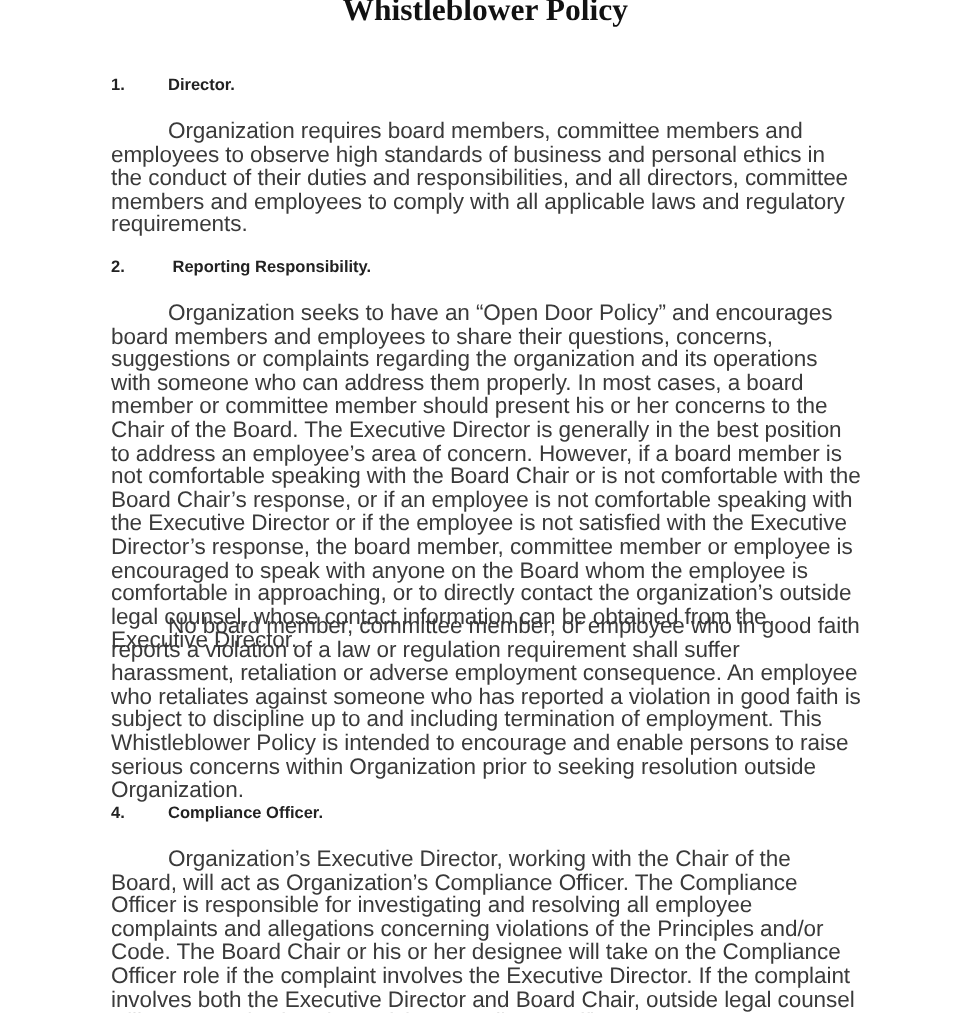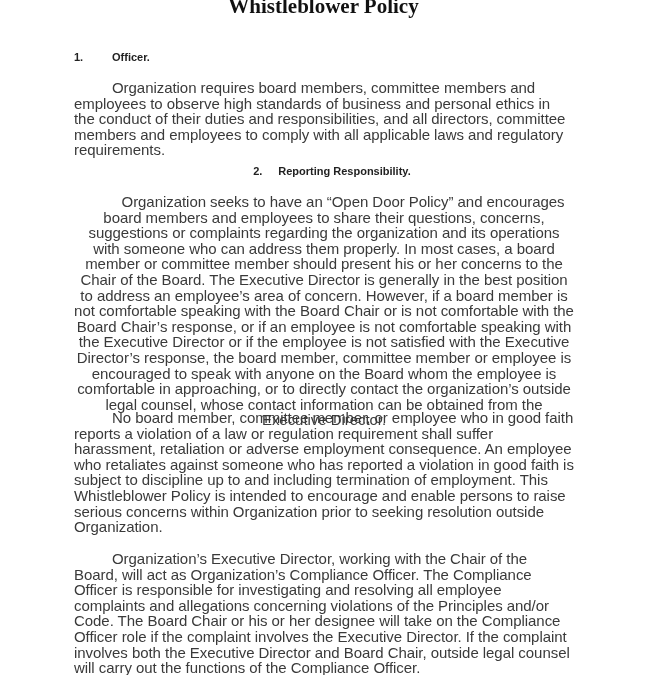--- a/index.html
+++ b/index.html
@@ -56,45 +56,48 @@
       font-family: "Liberation Sans", sans-serif;
       font-size: 15px;
       line-height: 15.6px;
       color: #3a3a3a;
       margin: 0;
       margin-top: 16px;
       text-indent: 38px;
       letter-spacing: -0.05px;
     }
     #sec1 { top: 50px; }
-    #sec2 { top: 164px; text-align: center; }
+    #sec2 { top: 171px; }
     #sec3 { top: 394px; }
     #sec4 { top: 535px; }
     #sec2 .heading .num { width: 41px; }
   </style>
 </head>
 <body>
 
 <div class="page">
   <h1 class="title">Whistleblower Policy</h1>
 
   <div class="section" id="sec1">
     <p class="heading">
-      <span class="num">1.</span><span>Officer.</span>
+      <span class="num">1.</span><span>Director.</span>
     </p>
     <p class="body-text">Organization requires board members, committee members and employees to observe high standards of business and personal ethics in the conduct of their duties and responsibilities, and all directors, committee members and employees to comply with all applicable laws and regulatory requirements.</p>
   </div>
 
   <div class="section" id="sec2">
     <p class="heading">
       <span class="num">2.</span><span>Reporting Responsibility.</span>
     </p>
     <p class="body-text">Organization seeks to have an “Open Door Policy” and encourages board members and employees to share their questions, concerns, suggestions or complaints regarding the organization and its operations with someone who can address them properly. In most cases, a board member or committee member should present his or her concerns to the Chair of the Board. The Executive Director is generally in the best position to address an employee’s area of concern. However, if a board member is not comfortable speaking with the Board Chair or is not comfortable with the Board Chair’s response, or if an employee is not comfortable speaking with the Executive Director or if the employee is not satisfied with the Executive Director’s response, the board member, committee member or employee is encouraged to speak with anyone on the Board whom the employee is comfortable in approaching, or to directly contact the organization’s outside legal counsel, whose contact information can be obtained from the Executive Director.</p>
   </div>
 
   <div class="section" id="sec3">
     <p class="body-text">No board member, committee member, or employee who in good faith reports a violation of a law or regulation requirement shall suffer harassment, retaliation or adverse employment consequence. An employee who retaliates against someone who has reported a violation in good faith is subject to discipline up to and including termination of employment. This Whistleblower Policy is intended to encourage and enable persons to raise serious concerns within Organization prior to seeking resolution outside Organization.</p>
   </div>
 
   <div class="section" id="sec4">
+    <p class="heading">
+      <span class="num">4.</span><span>Compliance Officer.</span>
+    </p>
     <p class="body-text">Organization’s Executive Director, working with the Chair of the Board, will act as Organization’s Compliance Officer. The Compliance Officer is responsible for investigating and resolving all employee complaints and allegations concerning violations of the Principles and/or Code. The Board Chair or his or her designee will take on the Compliance Officer role if the complaint involves the Executive Director. If the complaint involves both the Executive Director and Board Chair, outside legal counsel will carry out the functions of the Compliance Officer.</p>
   </div>
 </div>
 
 </body></html>

